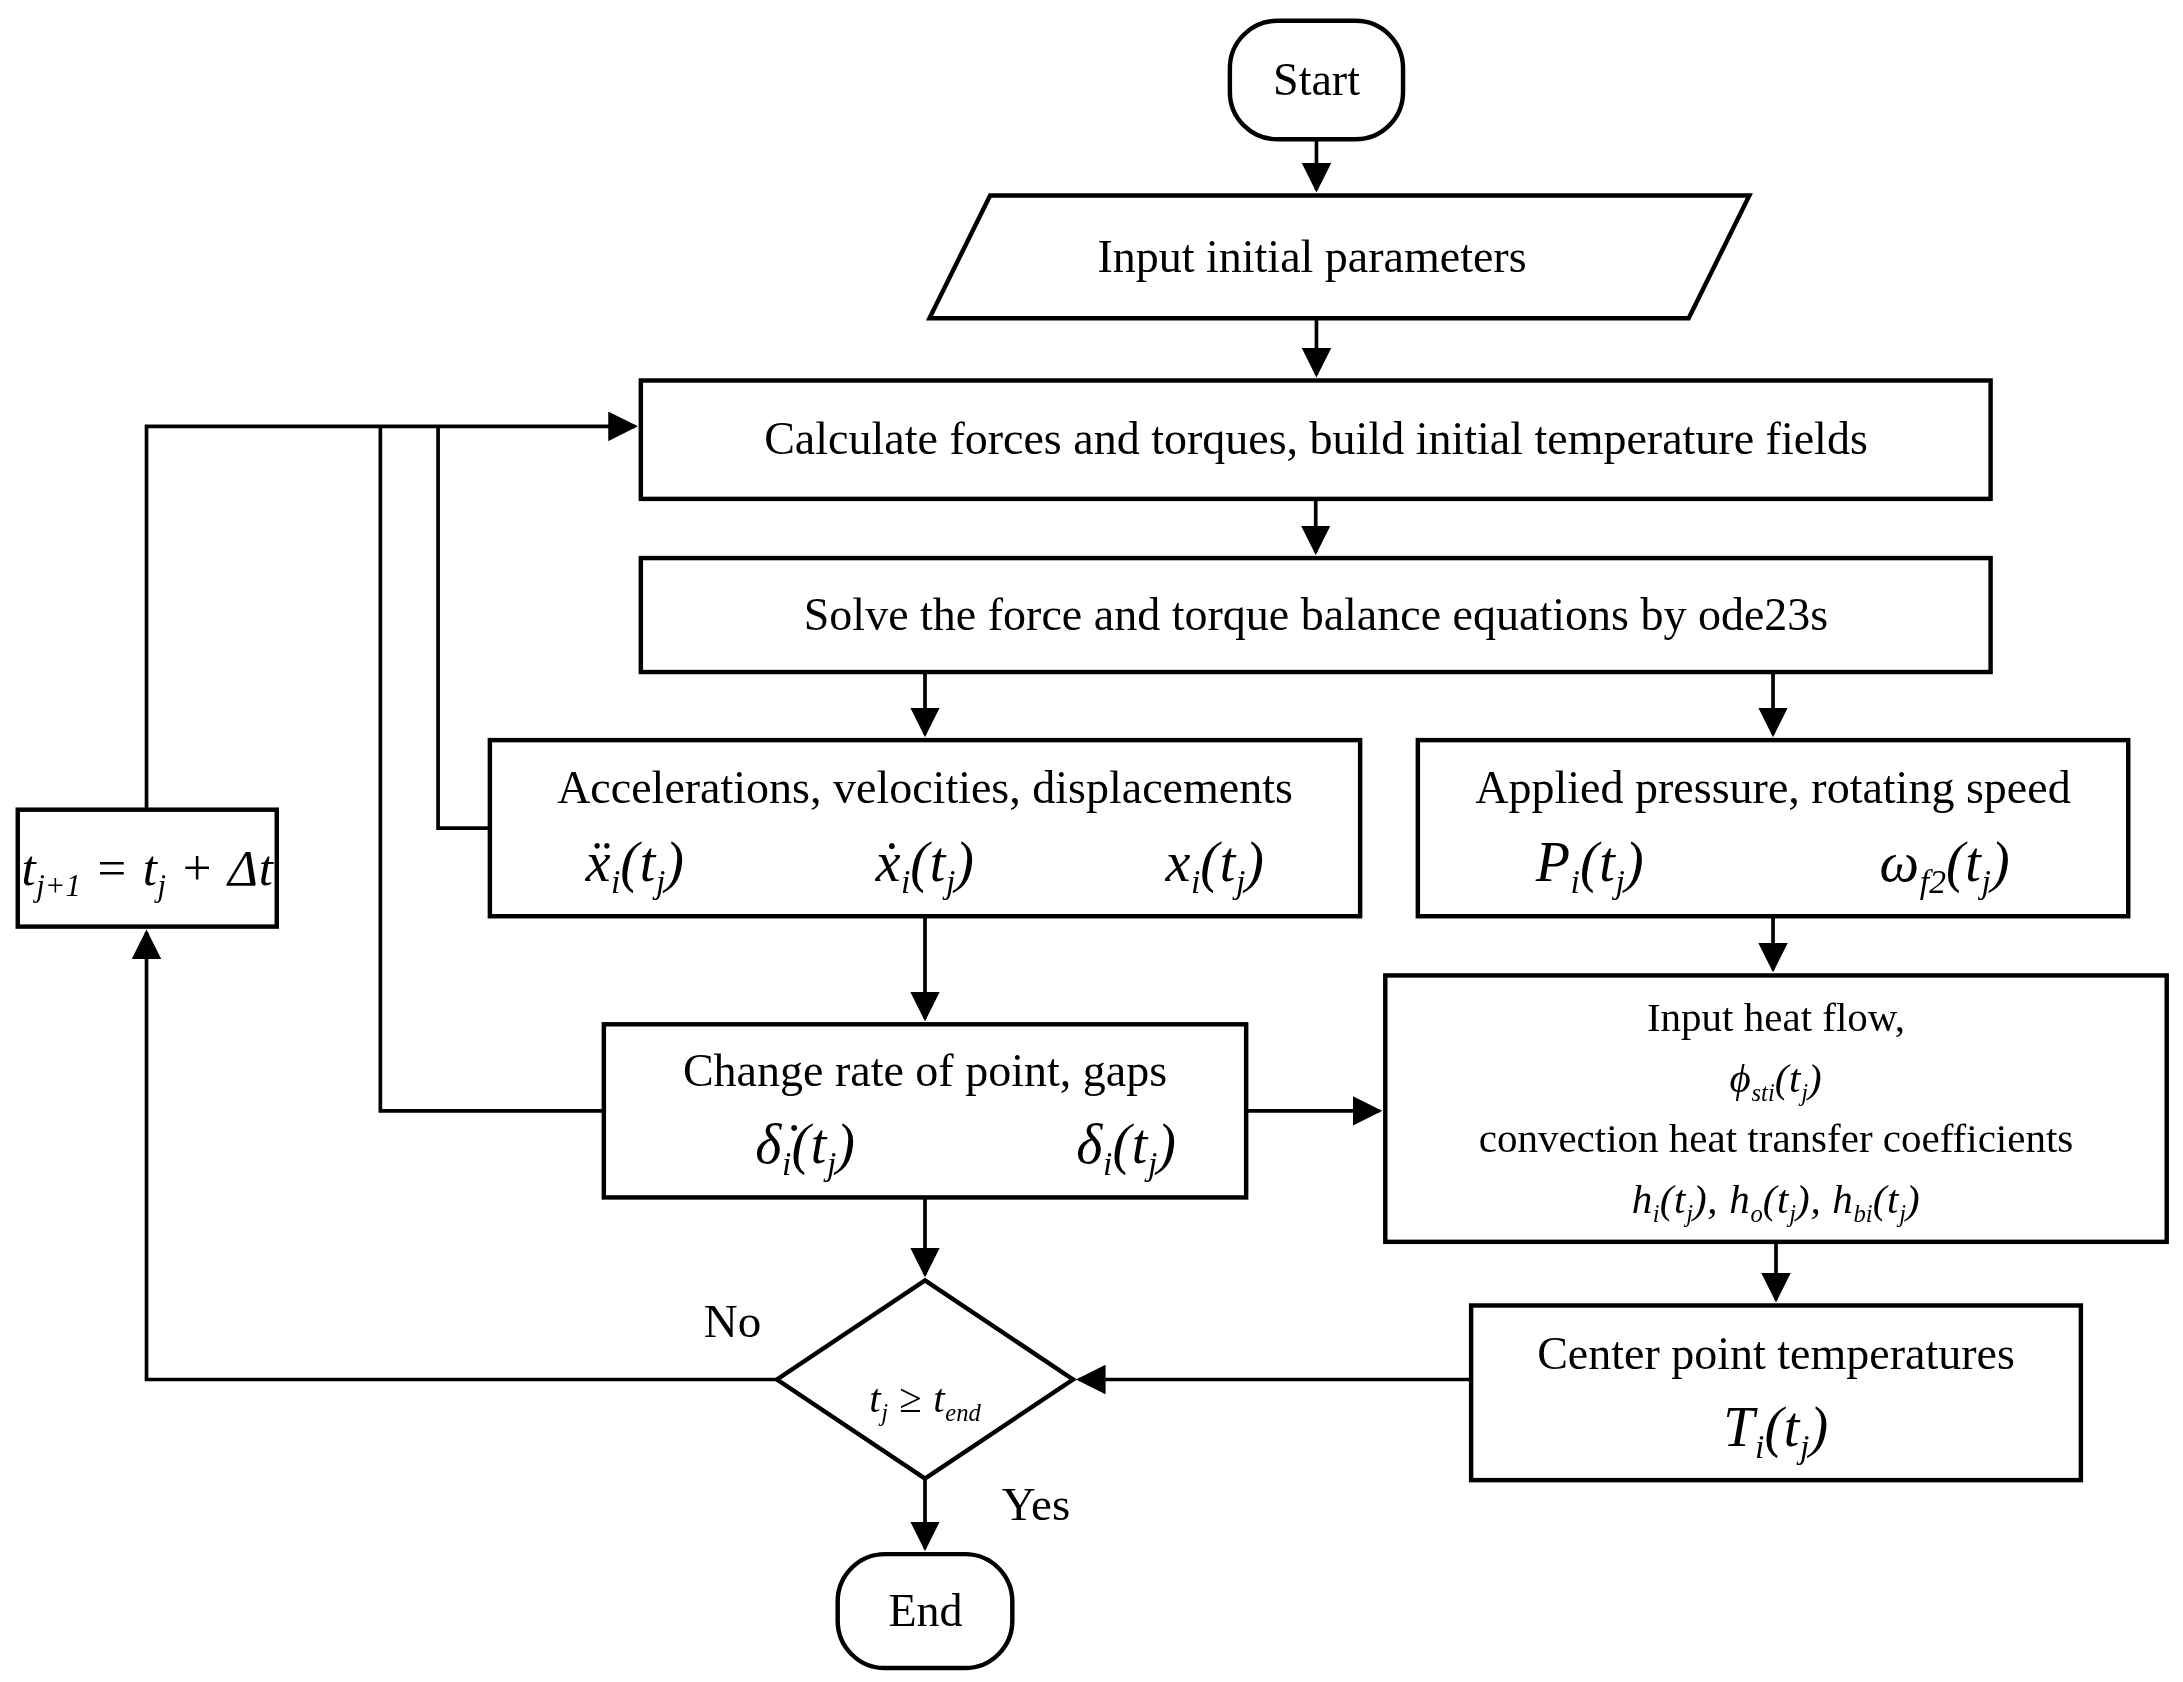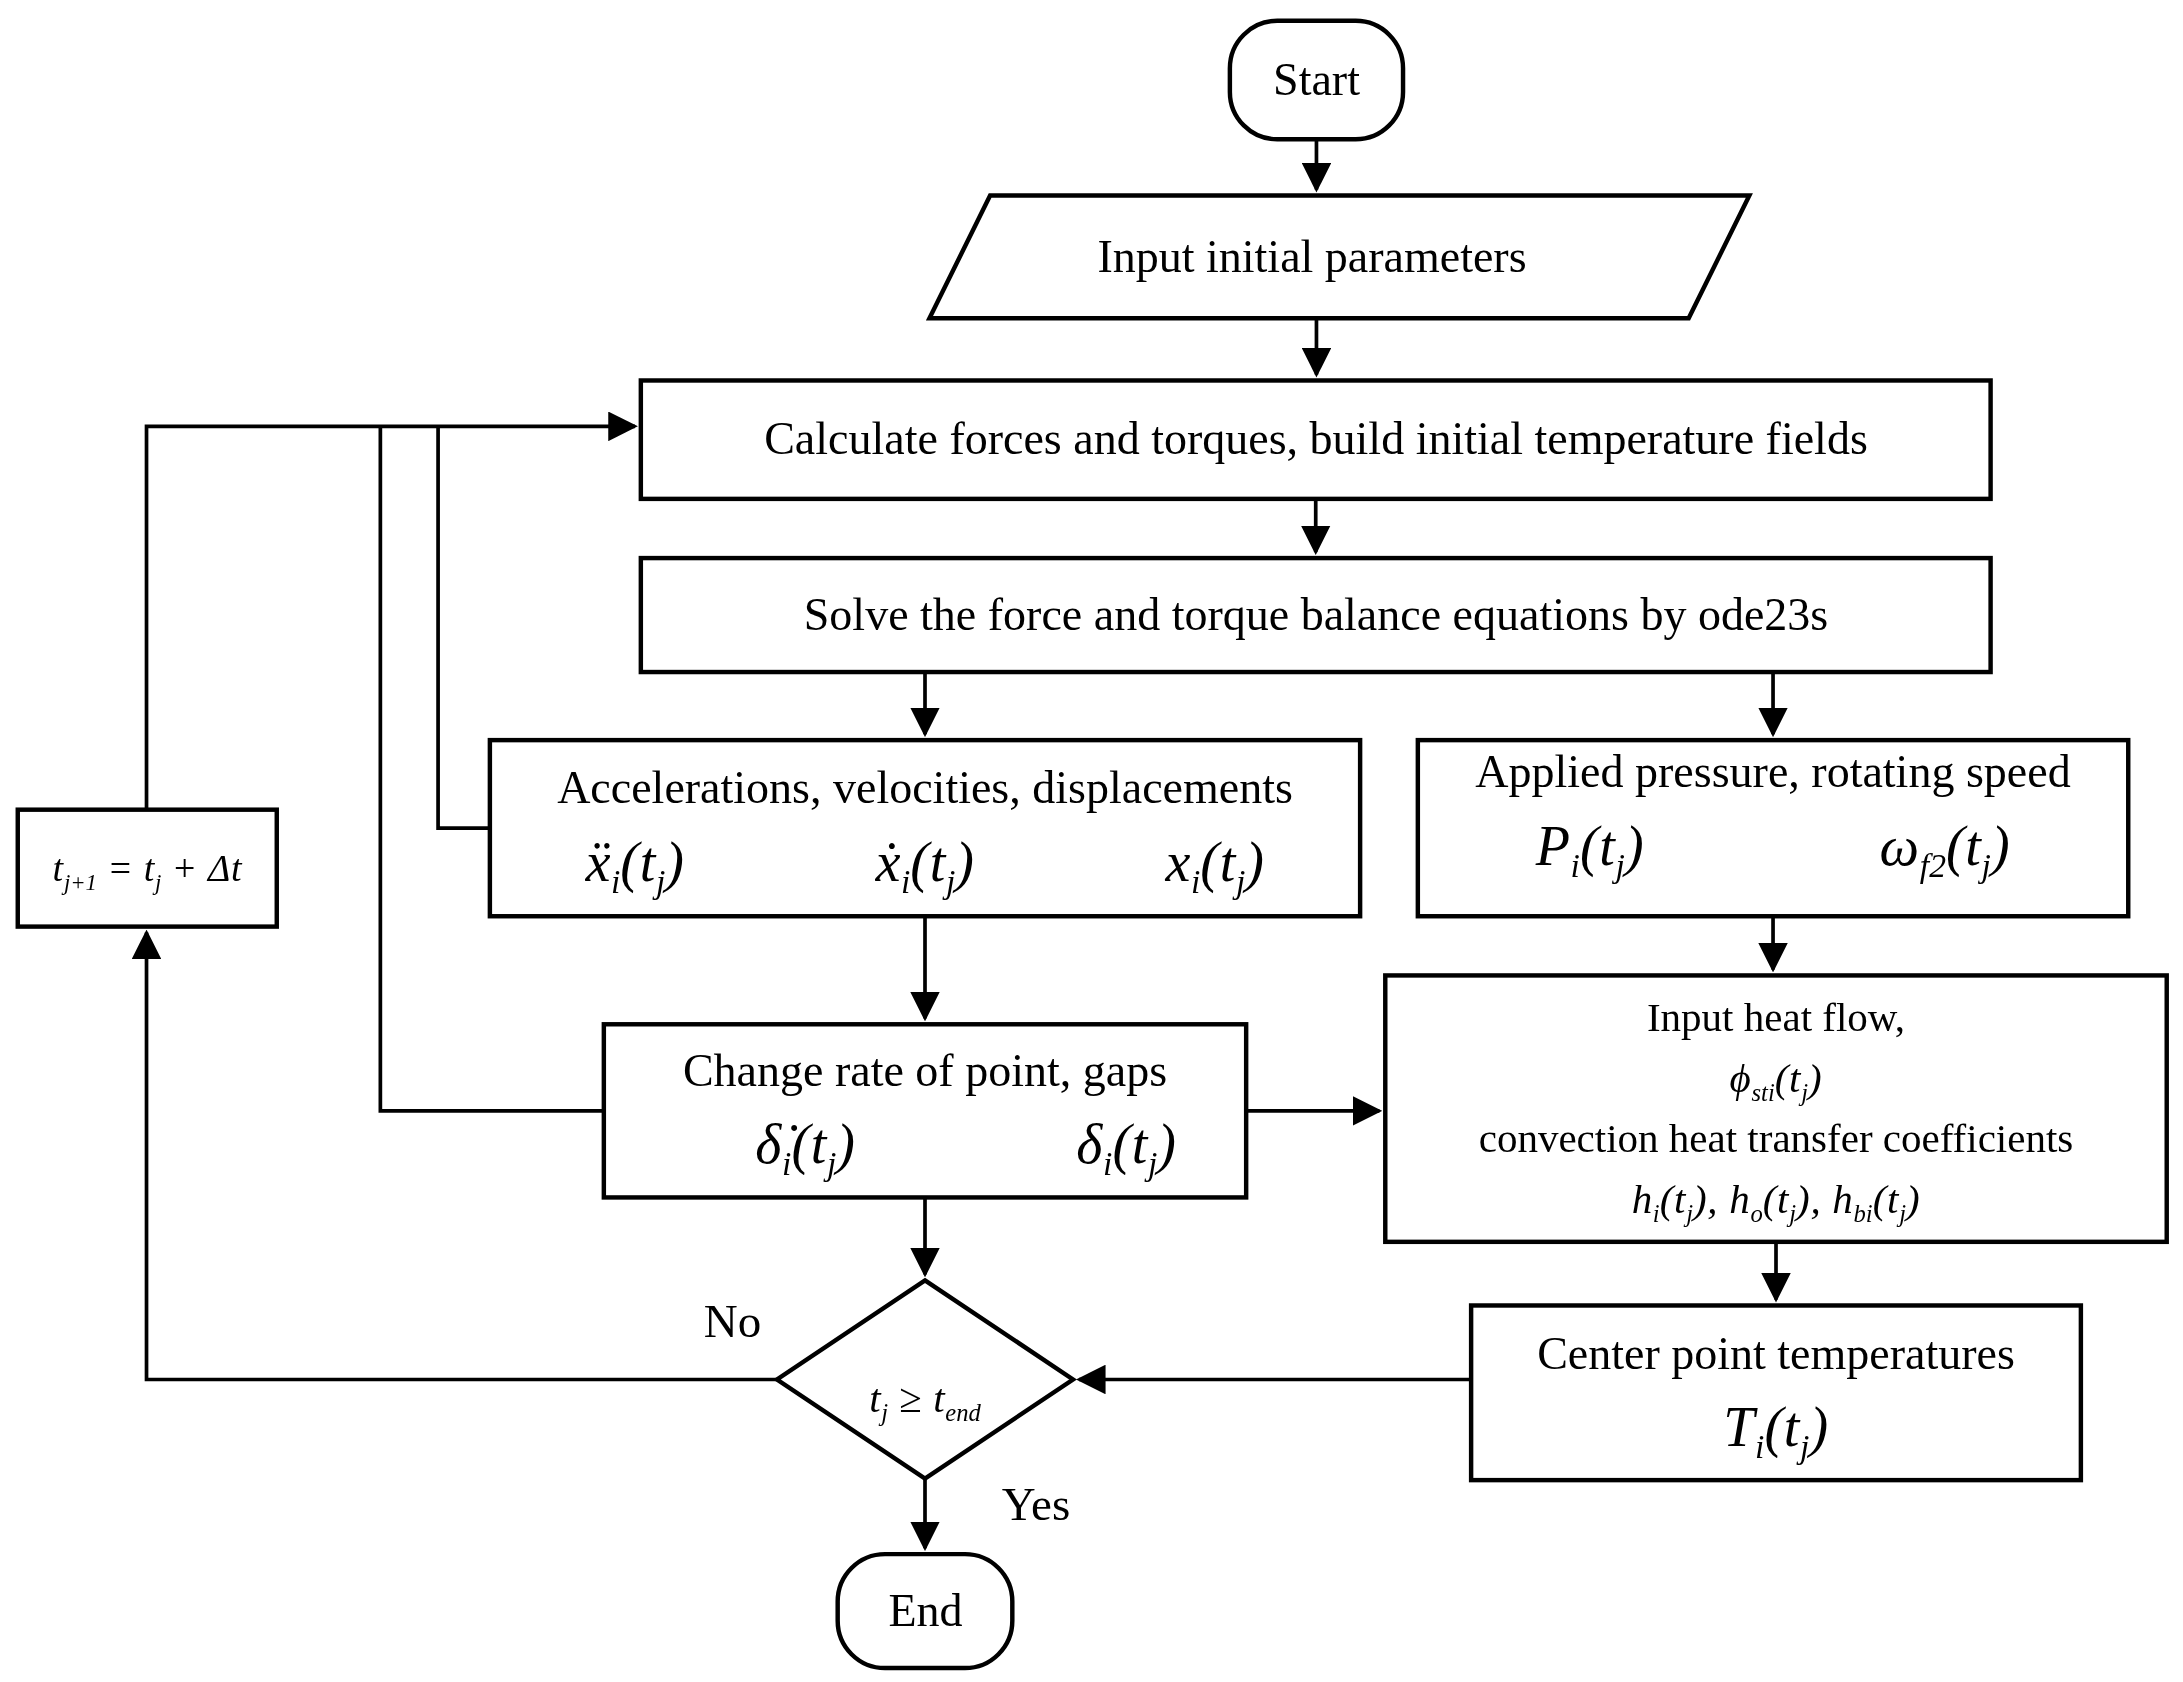--- a/index.html
+++ b/index.html
@@ -86,21 +86,21 @@
 
   <div class="node" style="left:490px;top:740px;width:870px;height:176px;">
     <span class="label">Accelerations, velocities, displacements</span>
     <div class="mrow" style="padding:0 44px;">
       <span class="math">ẍ<sub>i</sub>(t<sub>j</sub>)</span>
       <span class="math">ẋ<sub>i</sub>(t<sub>j</sub>)</span>
       <span class="math">x<sub>i</sub>(t<sub>j</sub>)</span>
     </div>
   </div>
 
-  <div class="node" style="left:1418px;top:724px;width:710px;height:176px;">
+  <div class="node" style="left:1418px;top:740px;width:710px;height:176px;">
     <span class="label">Applied pressure, rotating speed</span>
     <div class="mrow" style="padding:0 52px;">
       <span class="math">P<sub>i</sub>(t<sub>j</sub>)</span>
       <span class="math">ω<sub>f2</sub>(t<sub>j</sub>)</span>
     </div>
   </div>
 
   <div class="node" style="left:604px;top:1024px;width:642px;height:173px;">
     <span class="label">Change rate of point, gaps</span>
     <div class="mrow" style="padding-left:104px;padding-right:22px;">
@@ -115,21 +115,21 @@
     <span class="heat-line">convection heat transfer coefficients</span>
     <span class="math heat-math">h<sub>i</sub>(t<sub>j</sub>), h<sub>o</sub>(t<sub>j</sub>), h<sub>bi</sub>(t<sub>j</sub>)</span>
   </div>
 
   <div class="node" style="left:1471px;top:1306px;width:610px;height:175px;">
     <span class="label">Center point temperatures</span>
     <span class="math" style="margin-top:10.4px;">T<sub>i</sub>(t<sub>j</sub>)</span>
   </div>
 
   <div class="node" style="left:18px;top:810px;width:259px;height:117px;">
-    <span class="math" style="font-size:38px;">t<sub>j+1</sub> = t<sub>j</sub> + Δt</span>
+    <span class="math" style="font-size:51px;">t<sub>j+1</sub> = t<sub>j</sub> + Δt</span>
   </div>
 
   <div class="node" style="left:777px;top:1328px;width:296px;height:104px;">
     <span class="math" style="font-size:41px;margin-top:37px;">t<sub>j</sub> ≥ t<sub>end</sub></span>
   </div>
 
   <div class="node" style="left:838px;top:1554px;width:175px;height:114px;">
     <span class="label">End</span>
   </div>
 

